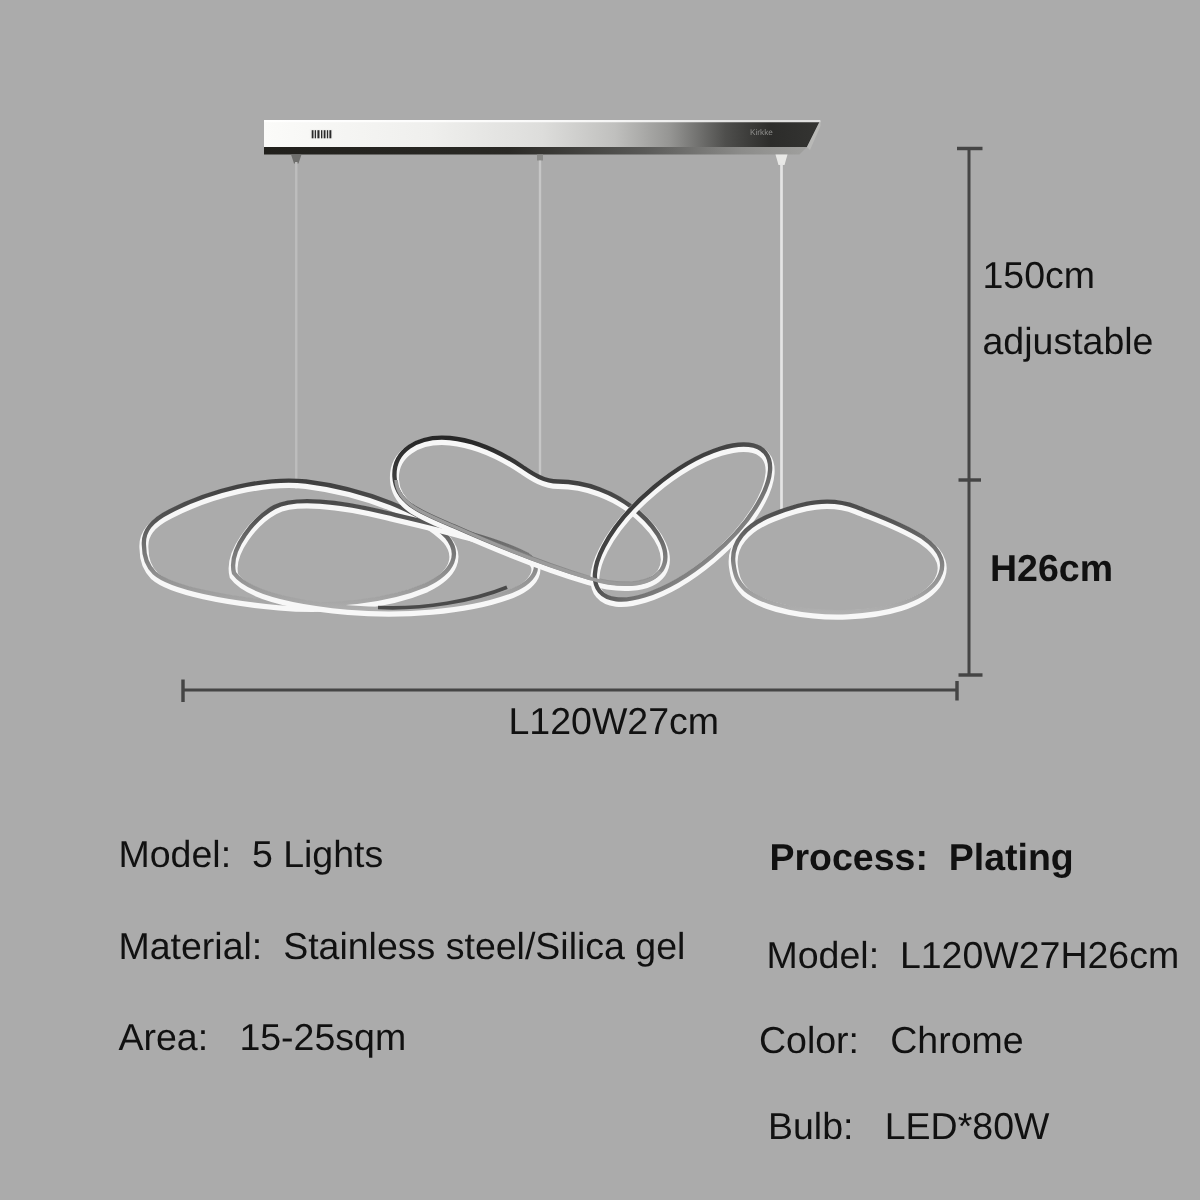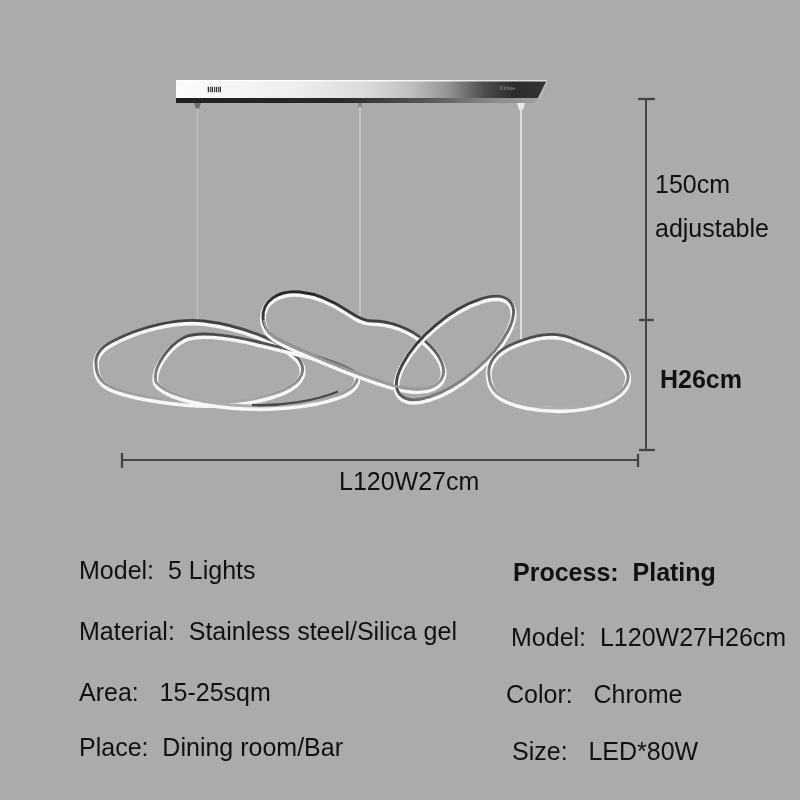--- a/index.html
+++ b/index.html
@@ -121,22 +121,21 @@
 <div class="t" style="left:660px;top:365px;font-weight:bold;">H26cm</div>
 
 <div class="t" style="left:327px;top:467px;margin-left:12px;">L120W27cm</div>
 
 <div class="t" style="left:79px;top:556px;">Model:  5 Lights</div>
 
 <div class="t" style="left:79px;top:617px;">Material:  Stainless steel/Silica gel</div>
 
 <div class="t" style="left:79px;top:678px;">Area:   15-25sqm</div>
 
-<div class="t" style="left:79px;top:733px;">Place:  Dining room/Bar</div>
 
 <div class="t" style="left:513px;top:558px;font-weight:bold;">Process:  Plating</div>
 
 <div class="t" style="left:511px;top:623px;">Model:  L120W27H26cm</div>
 
 <div class="t" style="left:484px;top:680px;margin-left:22px;">Color:   Chrome</div>
 
-<div class="t" style="left:512px;top:737px;">Size:   LED*80W</div>
+<div class="t" style="left:512px;top:737px;">Bulb:   LED*80W</div>
 </div>
 
 </body></html>

